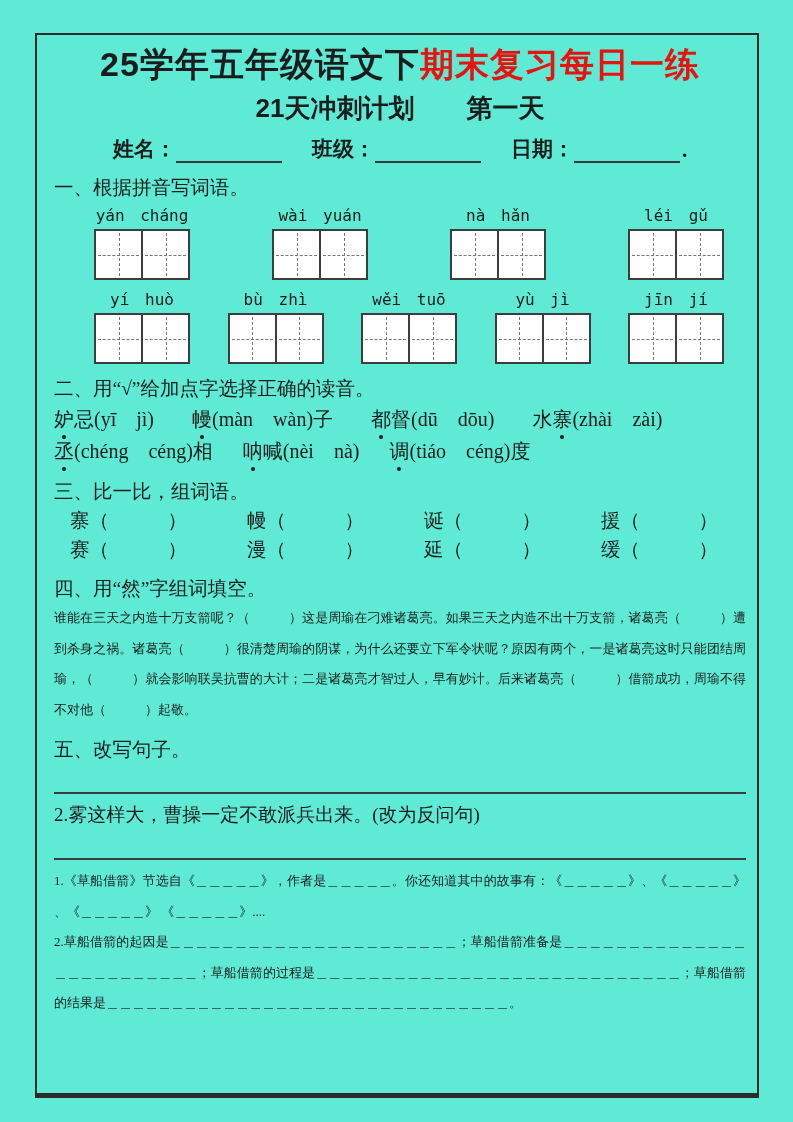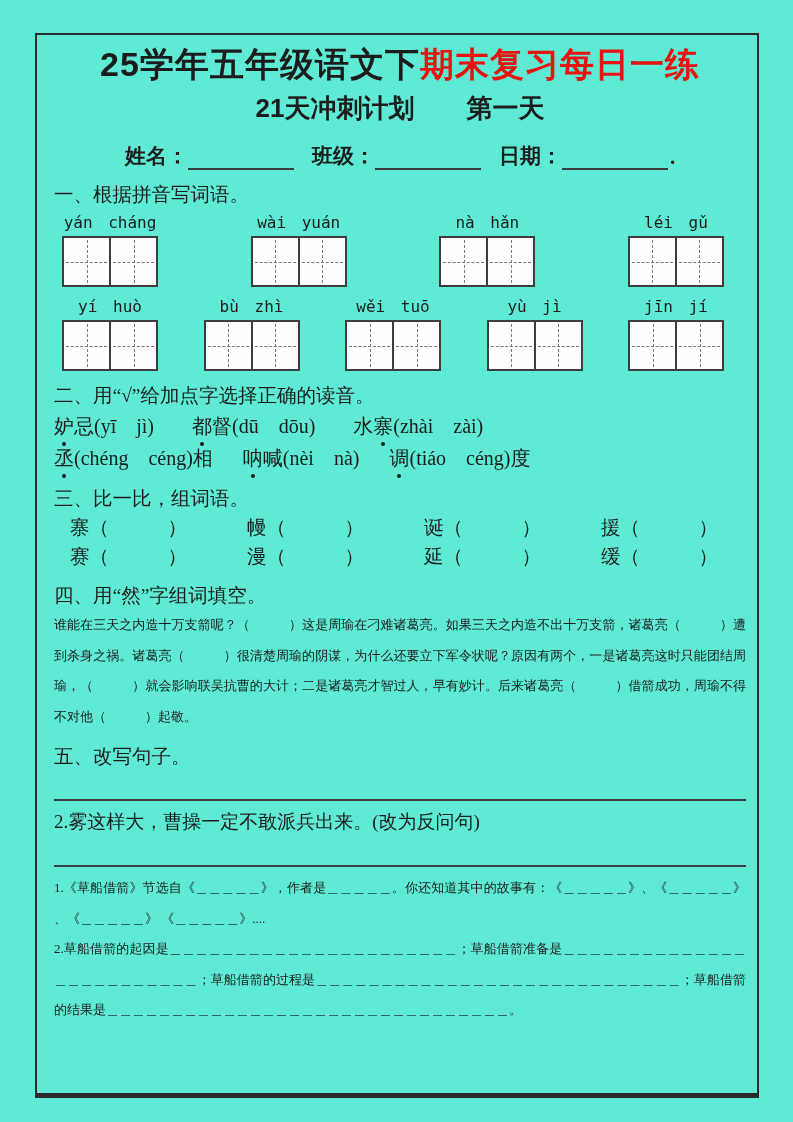--- a/index.html
+++ b/index.html
@@ -17,30 +17,30 @@
     font-family:"Liberation Sans","DejaVu Sans",sans-serif;
     font-size:34px;font-weight:700;line-height:44px;text-align:center;
     letter-spacing:1px;white-space:nowrap;
   }
   .title .red{color:var(--accent,#e8120e);}
   .subtitle{
     font-family:"Liberation Sans","DejaVu Sans",sans-serif;
     font-size:26px;font-weight:700;line-height:40px;text-align:center;margin-top:2px;
   }
   .info-row{
-    margin-top:10px;display:flex;justify-content:center;align-items:flex-end;
-    gap:18px;font-size:21px;font-weight:700;height:32px;
+    margin-top:3px;display:flex;justify-content:center;align-items:flex-end;
+    gap:30px;font-size:21px;font-weight:700;height:32px;
   }
   .info-item{display:flex;align-items:flex-end;}
   .blank{display:inline-block;width:106px;height:24px;border-bottom:2px solid #3a3a3a;}
   .dot-end{font-weight:700;margin-left:2px;}
   .sec-heading{font-size:19.5px;line-height:28px;margin-top:11px;}
   
   .pinyin-row{display:flex;justify-content:space-between;padding:3px 20px 0 6px;}
-  .pz-col{width:100px;display:flex;flex-direction:column;align-items:center;}
+  .pz-col{width:100px;display:flex;flex-direction:column;align-items:center;margin-left:32px;}
   .pz-label{
     font-family:"DejaVu Sans Mono","Liberation Mono",monospace;
     font-size:16px;line-height:21px;white-space:nowrap;word-spacing:6px;margin-bottom:3px;
   }
   .tian-box{display:flex;width:92px;height:47px;border:2px solid #3d3d3d;background:#fefefe;}
   .tian-cell{flex:1;position:relative;border-right:2px solid #3d3d3d;}
   .tian-cell:last-child{border-right:none;}
   .tian-cell::before{
     content:"";position:absolute;left:50%;top:2px;bottom:2px;border-left:1px dashed #777;
   }
@@ -160,20 +160,21 @@
           <div class="tian-box">
             <div class="tian-cell"></div>
             <div class="tian-cell"></div>
           </div>
         </div>
       </div>
 
     <div class="sec-heading">二、用“√”给加点字选择正确的读音。</div>
     <div class="dot-line dot-line-1">
         <span class="word-group"><span class="dot-under">妒</span><span>忌(yī　jì)</span></span>
+        <span class="word-group"><span class="dot-under">幔</span><span>(màn　wàn)子</span></span>
         <span class="word-group"><span class="dot-under">都</span><span>督(dū　dōu)</span></span>
         <span class="word-group"><span>水</span><span class="dot-under">寨</span><span>(zhài　zài)</span></span>
       </div>
     <div class="dot-line dot-line-2">
         <span class="word-group"><span class="dot-under">丞</span><span>(chéng　céng)相</span></span>
         <span class="word-group"><span class="dot-under">呐</span><span>喊(nèi　nà)</span></span>
         <span class="word-group"><span class="dot-under">调</span><span>(tiáo　céng)度</span></span>
       </div>
 
     <div class="sec-heading">三、比一比，组词语。</div>

